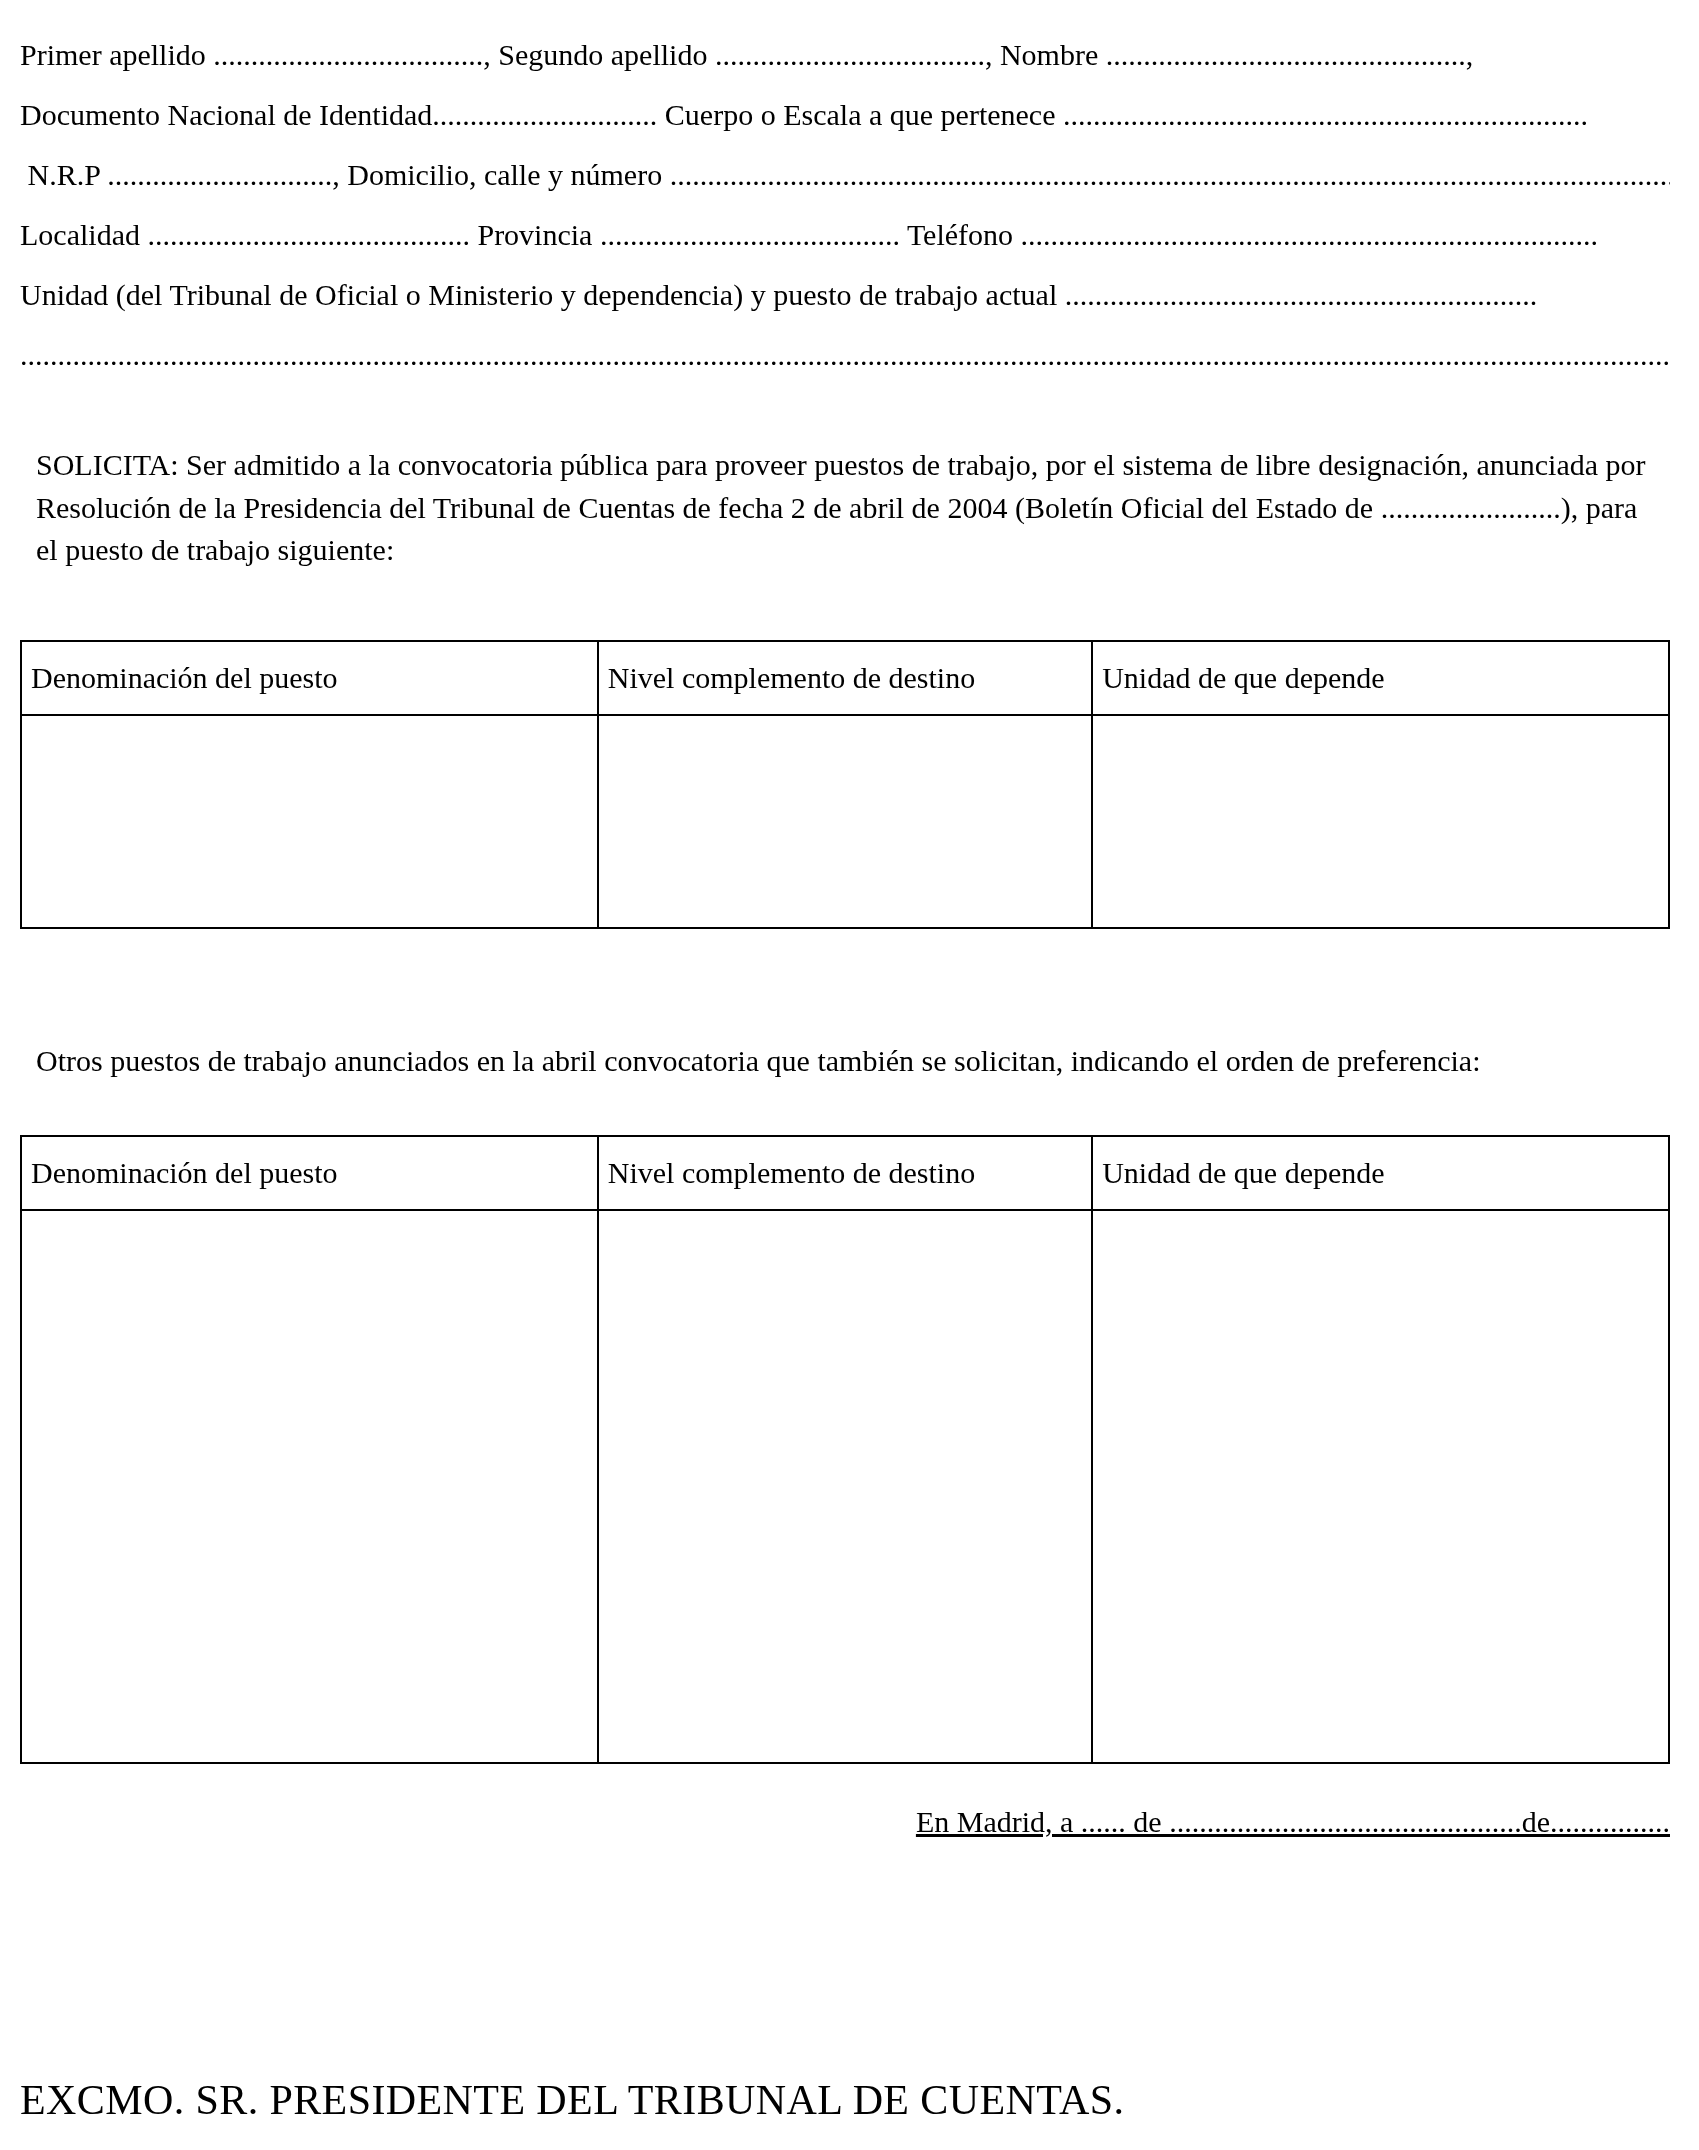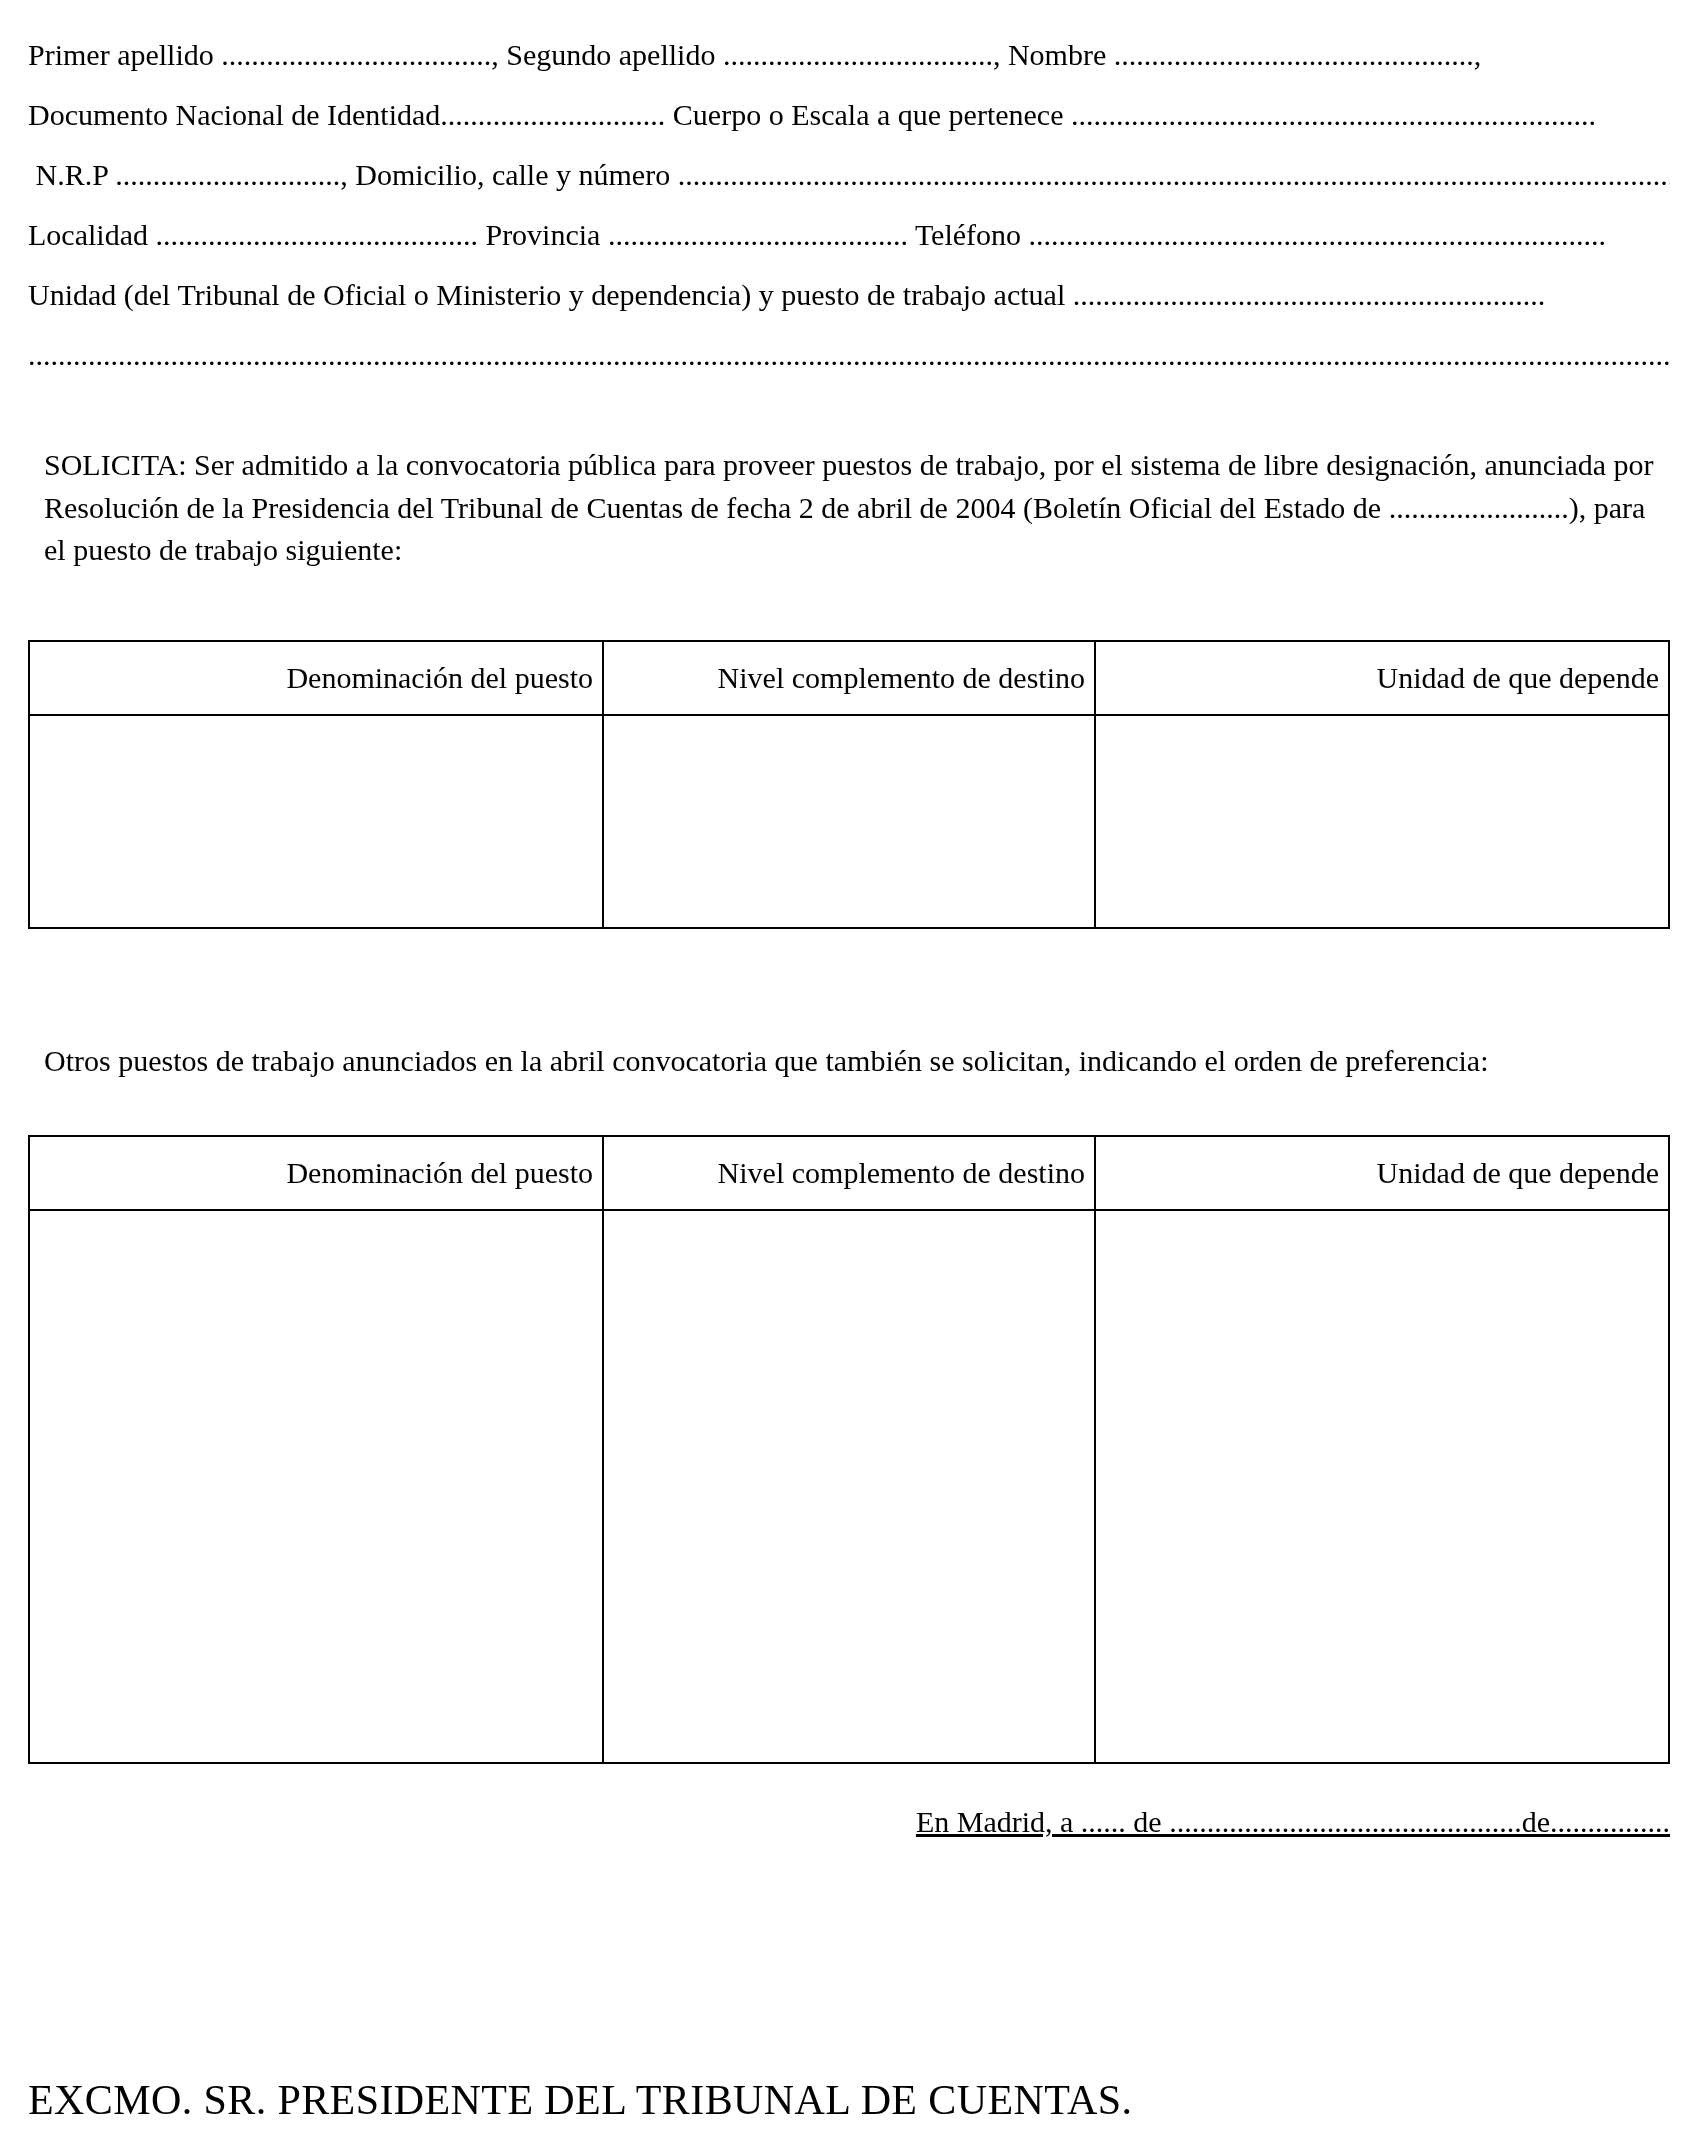--- a/index.html
+++ b/index.html
@@ -4,21 +4,21 @@
 <style>
   * { box-sizing: border-box; }
   html, body { margin: 0; padding: 0; background: #ffffff; }
   .page {
     width: 1700px;
     height: 2151px;
     background: #ffffff;
     color: #000000;
     font-family: "Liberation Serif", serif;
     font-size: 30px;
-    padding: 25px 30px 27px 28px;
+    padding: 25px 30px 27px 20px;
     display: flex;
     flex-direction: column;
     overflow: hidden;
   }
   .field-line {
     white-space: pre;
     overflow: hidden;
     line-height: 60px;
   }
   .para { margin: 16px; line-height: 1.42; }
@@ -26,21 +26,21 @@
   .otros { margin-top: 111px; text-align: justify; }
   table.form-table {
     border-collapse: collapse;
     width: 100%;
     table-layout: fixed;
   }
   .form-table th, .form-table td { border: 2.2px solid #000000; }
   .form-table th {
     font-weight: normal;
     font-size: 30px;
-    text-align: right;
+    text-align: left;
     vertical-align: middle;
     height: 74px;
     padding: 0 9px;
     border-radius: 19px;
   }
   .col-1 { width: 35%; }
   .col-2 { width: 30%; }
   .col-3 { width: 35%; margin-top: 36px; }
   .table1 { margin-top: 52px; }
   .table1 td { height: 213px; }

